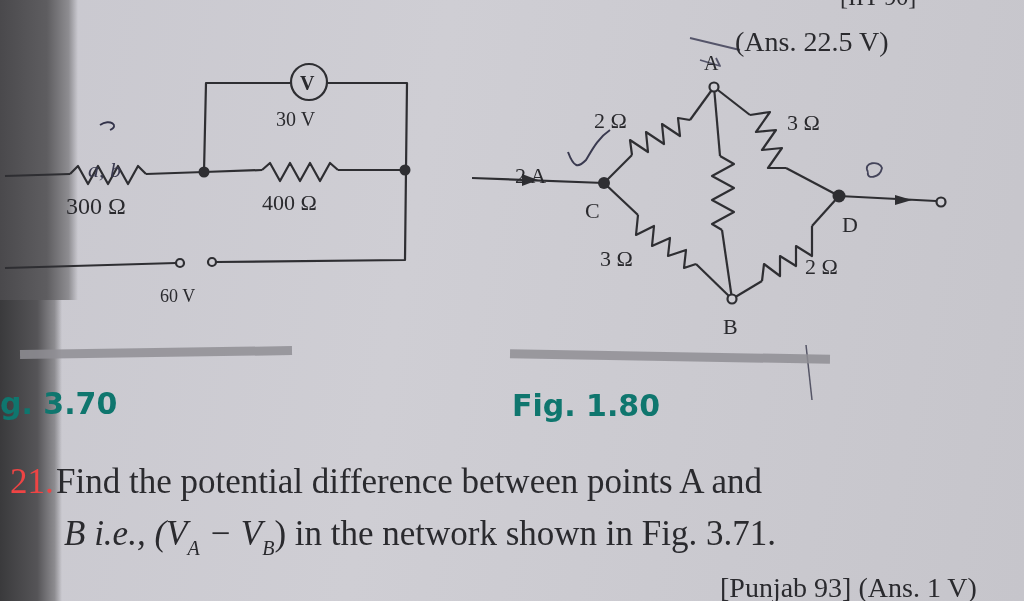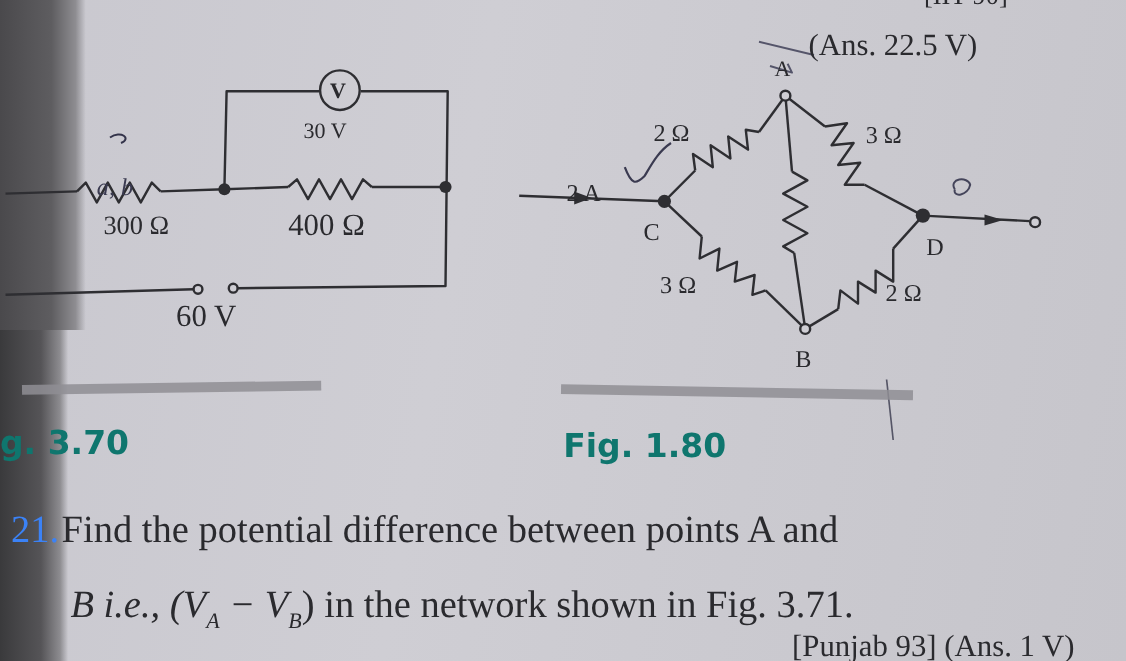--- a/index.html
+++ b/index.html
@@ -97,44 +97,44 @@
     <path d="M568,152 C574,168 578,168 586,160 C592,150 598,138 610,130" stroke="#3a3a50" stroke-width="2"></path>
     <path d="M690,38 L740,50 M700,60 L720,66 L716,58" stroke="#55556a" stroke-width="1.8"></path>
     <path d="M868,172 C862,162 880,160 882,168 C880,178 866,180 868,172" stroke="#44445a" stroke-width="1.8"></path>
     <path d="M100,125 C110,118 120,126 110,130" stroke="#33334a" stroke-width="1.8"></path>
     <path d="M806,345 L812,400" stroke="#555566" stroke-width="1.5"></path>
   </g>
 </svg>
 
 <div class="t" style="left:300px;top:72px;font-size:20px;font-weight:bold;">V</div>
 <div class="t" style="left:276px;top:108px;font-size:20px;">30 V</div>
-<div class="t" style="left:66px;top:193px;font-size:24px;margin-left:28px;">300 Ω</div>
-<div class="t" style="left:262px;top:190px;font-size:28px;">400 Ω</div>
-<div class="t" style="left:160px;top:272px;font-size:28px;font-family:Liberation Serif, serif;">60 V</div>
+<div class="t" style="left:66px;top:193px;font-size:24px;">300 Ω</div>
+<div class="t" style="left:262px;top:190px;font-size:22px;">400 Ω</div>
+<div class="t" style="left:160px;top:286px;font-size:18px;font-family:Liberation Serif, serif;">60 V</div>
 <div class="t" style="left:88px;top:110px;font-size:22px;font-style:italic;color:#3a3a50;margin-top:47px;">a, b</div>
 
 <div class="t ans" style="left:735px;top:26px;">(Ans. 22.5 V)</div>
 <div class="t" style="left:840px;top:-16px;font-size:24px;">[IIT 90]</div>
 <div class="t" style="left:704px;top:52px;font-size:20px;">A</div>
 <div class="t" style="left:723px;top:314px;font-size:22px;">B</div>
 <div class="t" style="left:585px;top:198px;font-size:22px;">C</div>
 <div class="t" style="left:842px;top:212px;font-size:22px;">D</div>
 <div class="t" style="left:515px;top:145px;font-size:22px;margin-top:18px;">2 A</div>
 <div class="t" style="left:594px;top:108px;font-size:22px;">2 Ω</div>
 <div class="t" style="left:787px;top:110px;font-size:22px;">3 Ω</div>
 <div class="t" style="left:600px;top:246px;font-size:22px;">3 Ω</div>
 <div class="t" style="left:805px;top:254px;font-size:22px;">2 Ω</div>
 
 <div class="bar" style="left:20px;top:348px;width:272px;transform:rotate(-0.8deg);"></div>
 <div class="bar" style="left:510px;top:352px;width:320px;transform:rotate(1deg);"></div>
 
 <div class="t caption" style="left:0px;top:386px;">g. 3.70</div>
 <div class="t caption" style="left:512px;top:388px;">Fig. 1.80</div>
 
-<div class="t q" style="left:10px;top:462px;color:#3b82f6;">21.</div>
+<div class="t q" style="left:10px;top:462px;color:#ef4444;">21.</div>
 <div class="t q" style="left:56px;top:462px;">Find the potential difference between points A and</div>
-<div class="t q" style="left:64px;top:514px;margin-top:16px;">
+<div class="t q" style="left:64px;top:514px;">
   <span class="ital">B i.e., (V</span><span class="sub">A</span><span class="ital"> − V</span><span class="sub">B</span><span>) in the network shown in Fig. 3.71.</span>
 </div>
 <div class="t" style="left:720px;top:572px;font-size:28px;">
   <span>[Punjab 93]</span>
   <span>(Ans. 1 V)</span>
 </div>
 
 </body></html>

